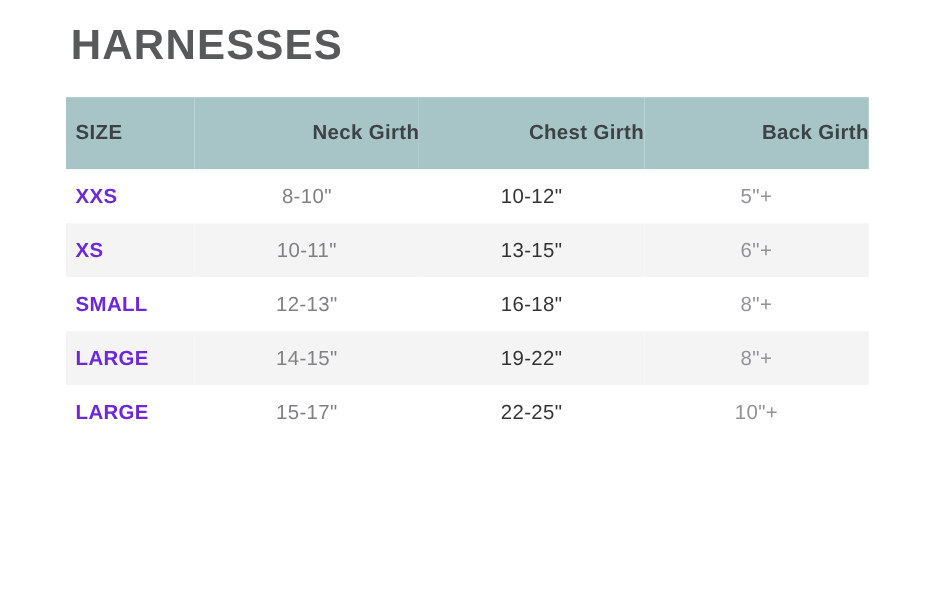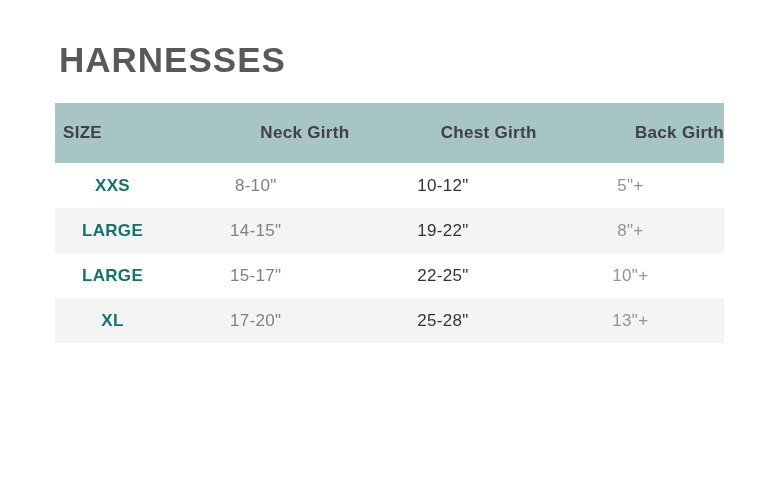--- a/index.html
+++ b/index.html
@@ -9,21 +9,21 @@
     background: #ffffff;
     font-family: "Liberation Sans", "DejaVu Sans", sans-serif;
   }
   .page {
     width: 779px;
     height: 499px;
     background: #ffffff;
     overflow: hidden;
   }
   .page-title {
-    margin: 42px 0 0 59px;
+    margin: 20px 0 0 59px;
     font-size: 35px;
     font-weight: 700;
     letter-spacing: 1px;
     color: #58595b;
     line-height: 1;
   }
   .size-table {
     width: 669px;
     margin: 26px 0 0 55px;
     border-collapse: collapse;
@@ -57,24 +57,24 @@
   .size-table tbody tr.alt {
     background: #f4f4f4;
   }
   .size-table td {
     padding: 0;
     font-size: 17px;
     text-align: center;
     letter-spacing: 0.3px;
   }
   .size-table td.cell-size {
-    text-align: center;
+    text-align: left;
     padding-left: 8px;
     font-weight: 700;
-    color: #0f766e;
+    color: #6d28d9;
     margin-top: 16px;
   }
   .size-table td.cell-neck  { color: #808184; }
   .size-table td.cell-chest { color: #343434; font-weight: 500; }
   .size-table td.cell-back  { color: #919396; }
 </style>
 </head>
 <body>
 
 <div class="page">
@@ -96,32 +96,38 @@
       </tr>
     </thead>
     <tbody>
         <tr>
           <td class="cell-size">XXS</td>
           <td class="cell-neck">8-10"</td>
           <td class="cell-chest">10-12"</td>
           <td class="cell-back">5"+</td>
         </tr>
         <tr class="alt">
+          <td class="cell-size">XS</td>
+          <td class="cell-neck">10-11"</td>
+          <td class="cell-chest">13-15"</td>
+          <td class="cell-back">6"+</td>
+        </tr>
+        <tr>
+          <td class="cell-size">SMALL</td>
+          <td class="cell-neck">12-13"</td>
+          <td class="cell-chest">16-18"</td>
+          <td class="cell-back">8"+</td>
+        </tr>
+        <tr class="alt">
           <td class="cell-size">LARGE</td>
           <td class="cell-neck">14-15"</td>
           <td class="cell-chest">19-22"</td>
           <td class="cell-back">8"+</td>
         </tr>
         <tr>
           <td class="cell-size">LARGE</td>
           <td class="cell-neck">15-17"</td>
           <td class="cell-chest">22-25"</td>
           <td class="cell-back">10"+</td>
         </tr>
-        <tr class="alt">
-          <td class="cell-size">XL</td>
-          <td class="cell-neck">17-20"</td>
-          <td class="cell-chest">25-28"</td>
-          <td class="cell-back">13"+</td>
-        </tr>
       </tbody>
   </table>
 </div>
 
 </body></html>

